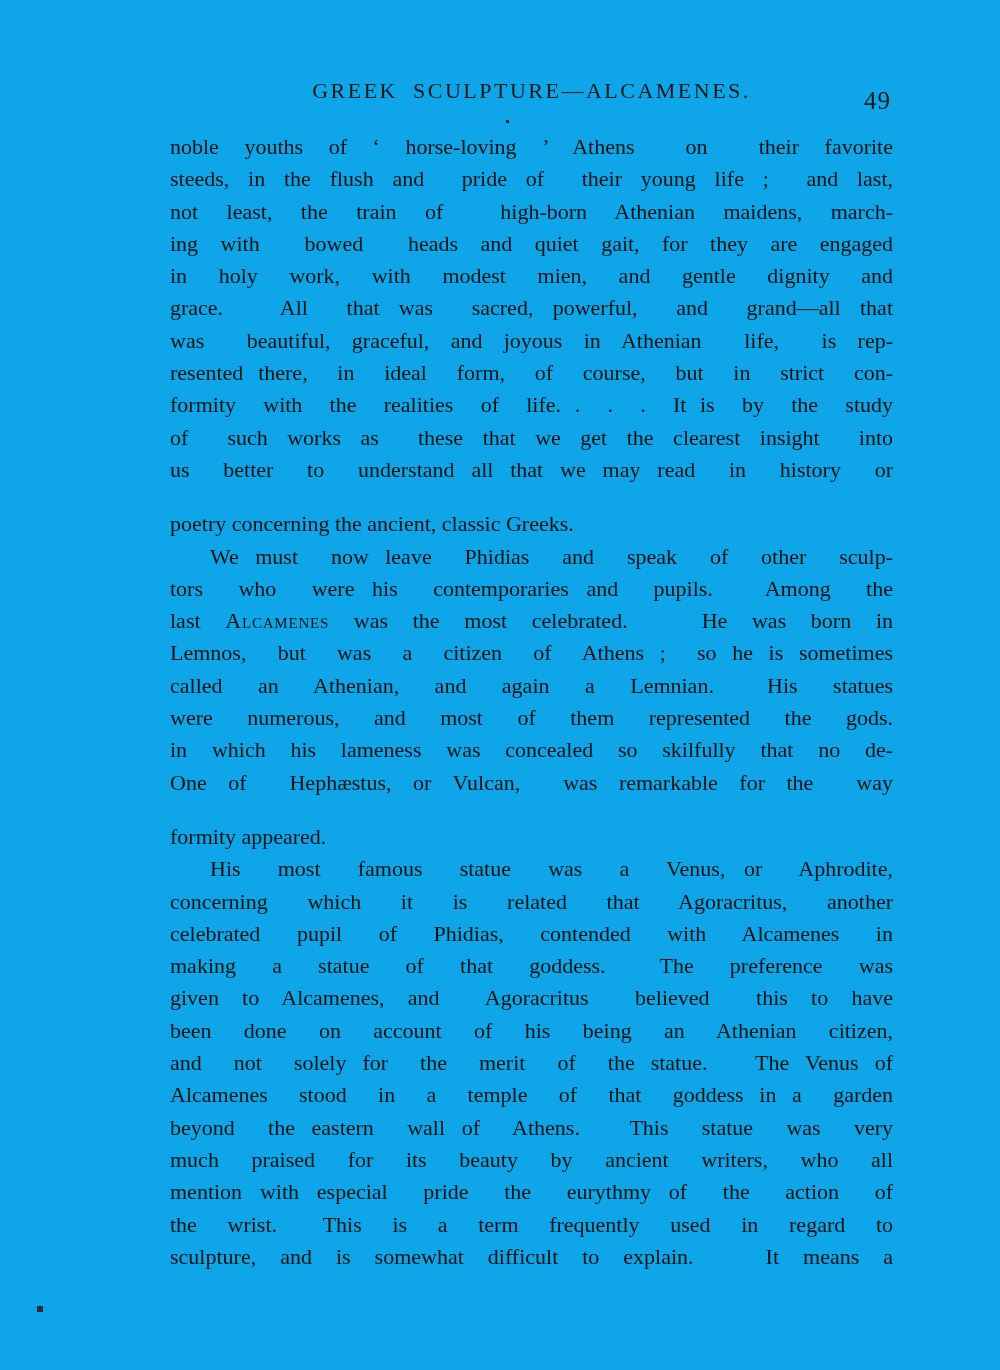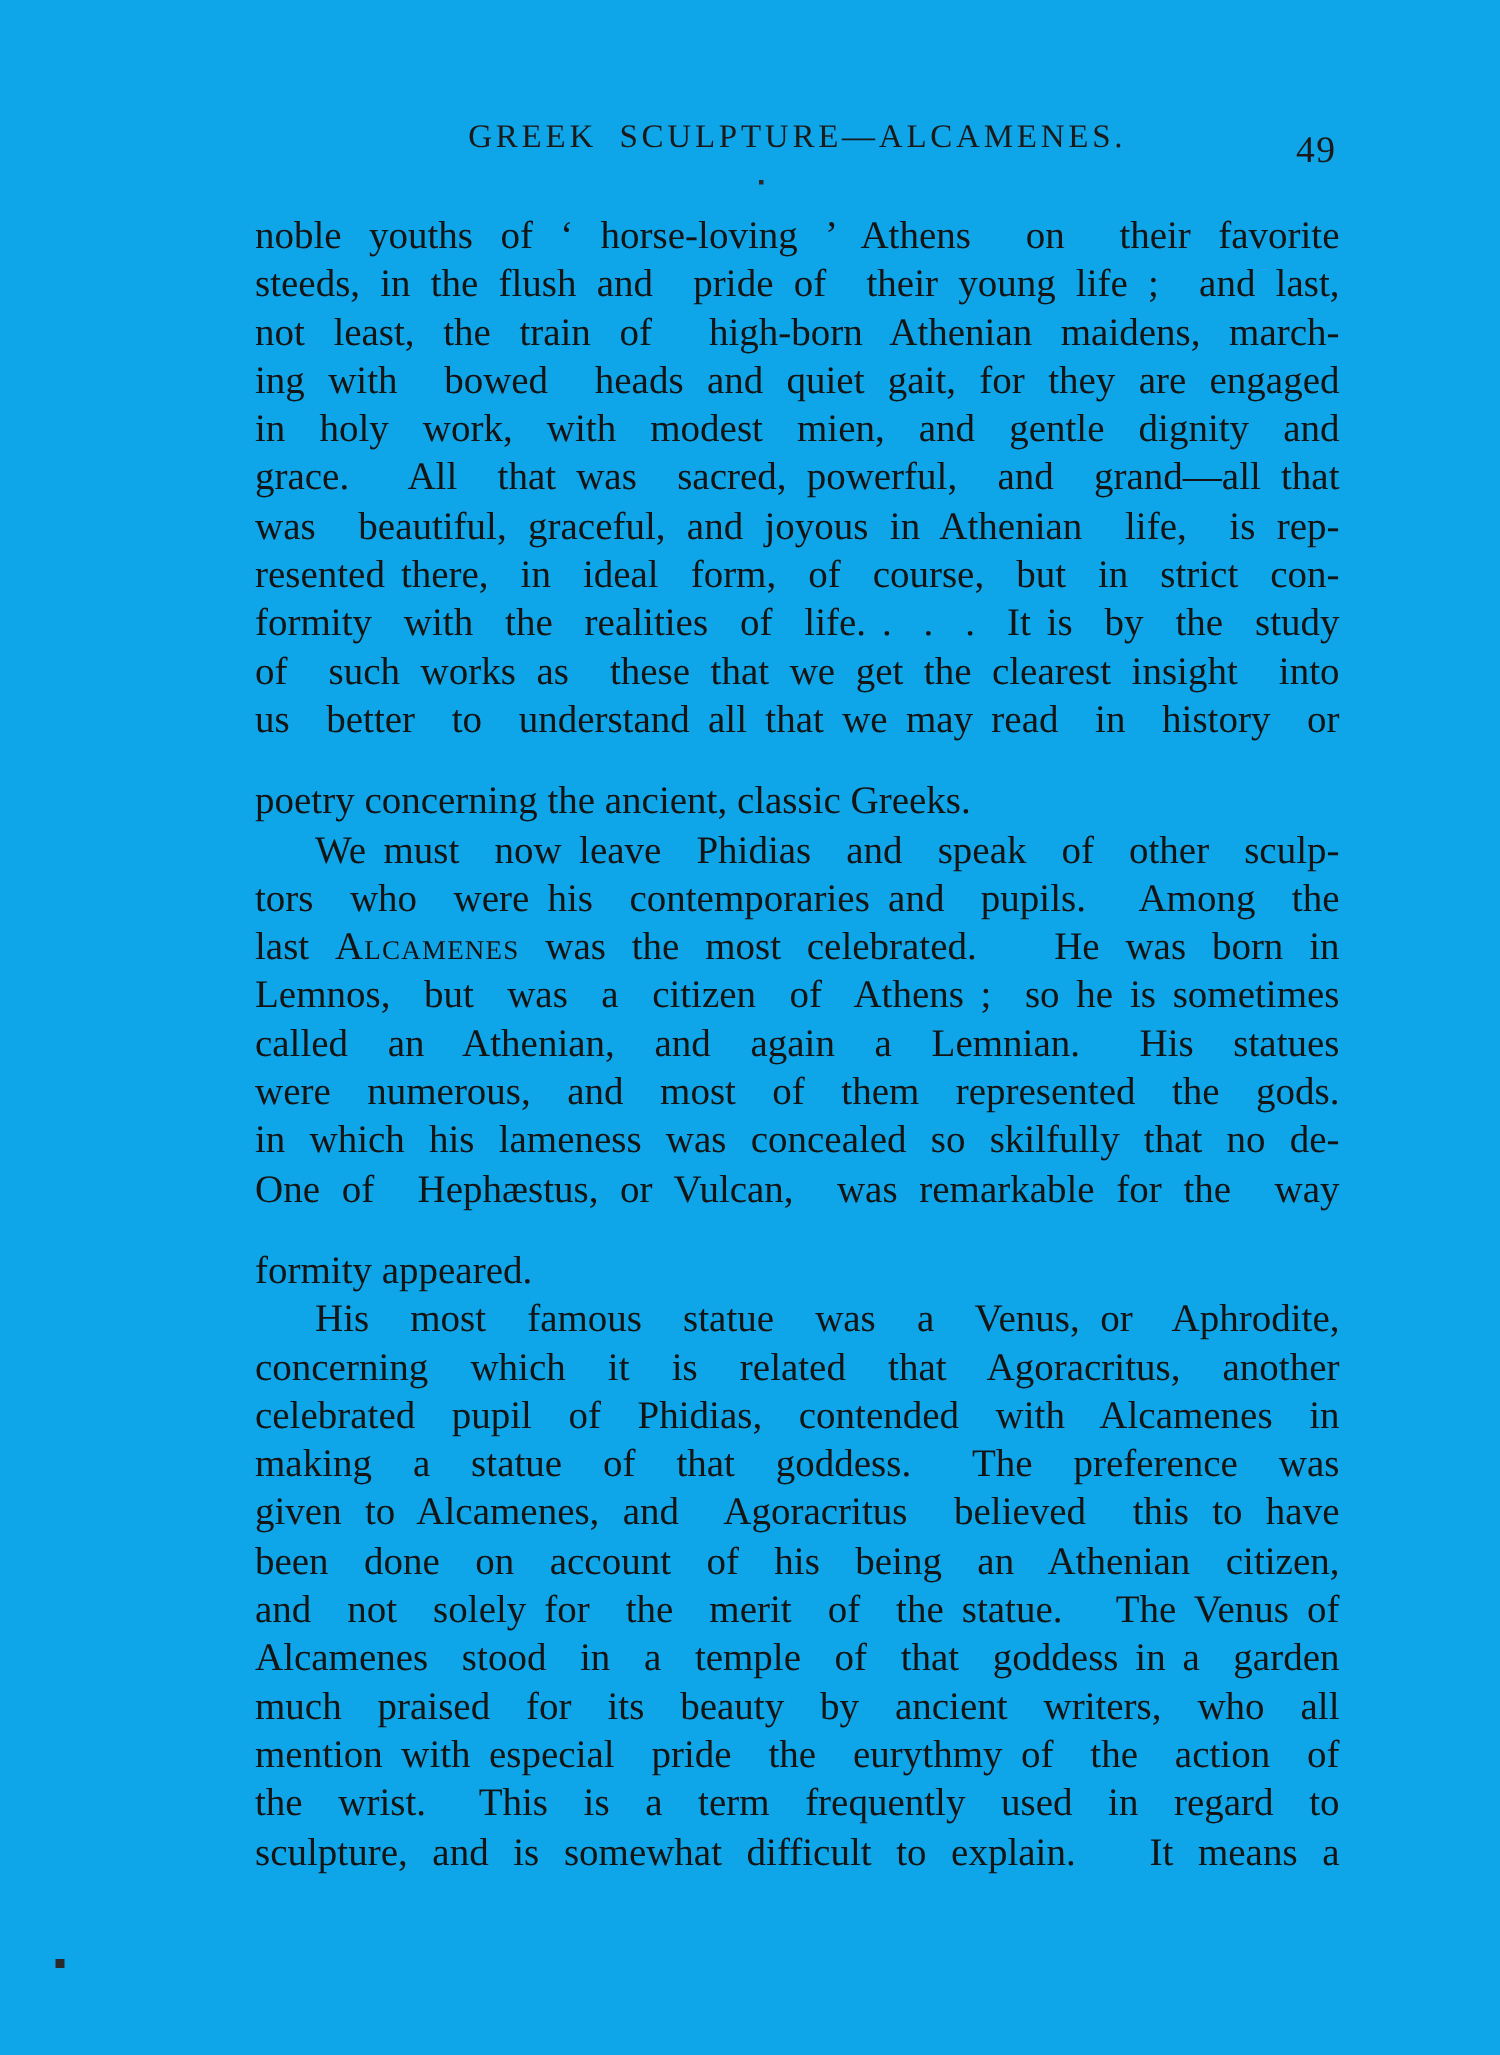--- a/index.html
+++ b/index.html
@@ -33,23 +33,23 @@
   .running-head .folio {
     position: absolute;
     right: 2px; top: -3px;
     font-size: 25px;
     letter-spacing: 1px;
     color: #1a1a1a;
     margin-top: 12px;
   }
   .body-text {
     position: absolute;
-    left: 170px; top: 141px;
+    left: 170px; top: 131px;
     width: 723px;
-    font-size: 26px;
+    font-size: 22px;
     line-height: 32.3px;
     color: #141414;
   }
   .para { margin: 0; }
   .line {
     text-align: justify;
     text-align-last: justify;
     text-justify: inter-word;
     white-space: pre-wrap;
     height: 32.3px;
@@ -109,20 +109,21 @@
       </div>
       <div class="para">
         <div class="line indent"><span>His  most  famous  statue  was  a  Venus, or  Aphrodite,</span></div>
         <div class="line"><span>concerning  which  it  is  related  that  Agoracritus,  another</span></div>
         <div class="line"><span>celebrated  pupil  of  Phidias,  contended  with  Alcamenes  in</span></div>
         <div class="line"><span>making  a  statue  of  that  goddess.   The  preference  was</span></div>
         <div class="line"><span>given to Alcamenes, and  Agoracritus  believed  this to have</span></div>
         <div class="line"><span>been  done  on  account  of  his  being  an  Athenian  citizen,</span></div>
         <div class="line"><span>and  not  solely for  the  merit  of  the statue.   The Venus of</span></div>
         <div class="line"><span>Alcamenes  stood  in  a  temple  of  that  goddess in a  garden</span></div>
+        <div class="line"><span>beyond  the eastern  wall of  Athens.   This  statue  was  very</span></div>
         <div class="line"><span>much  praised  for  its  beauty  by  ancient  writers,  who  all</span></div>
         <div class="line"><span>mention with especial  pride  the  </span><span class="italic">eurythmy</span><span> of  the  action  of</span></div>
         <div class="line"><span>the  wrist.   This  is  a  term  frequently  used  in  regard  to</span></div>
         <div class="line"><span>sculpture, and is somewhat difficult to explain.   It means a</span></div>
       </div>
     </div>
   <div class="speck speck-1"></div>
   <div class="speck speck-2"></div>
 </div>
 

